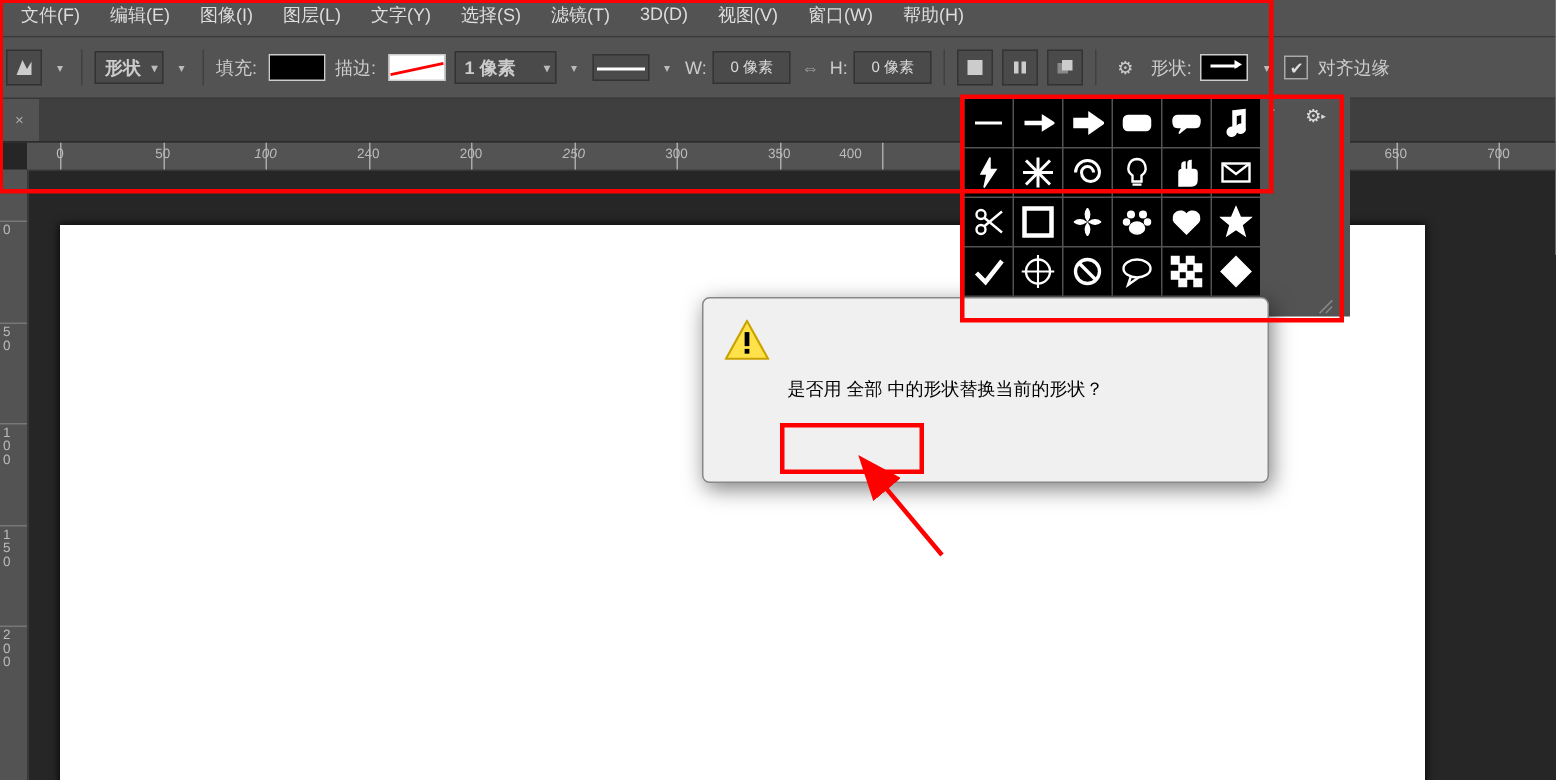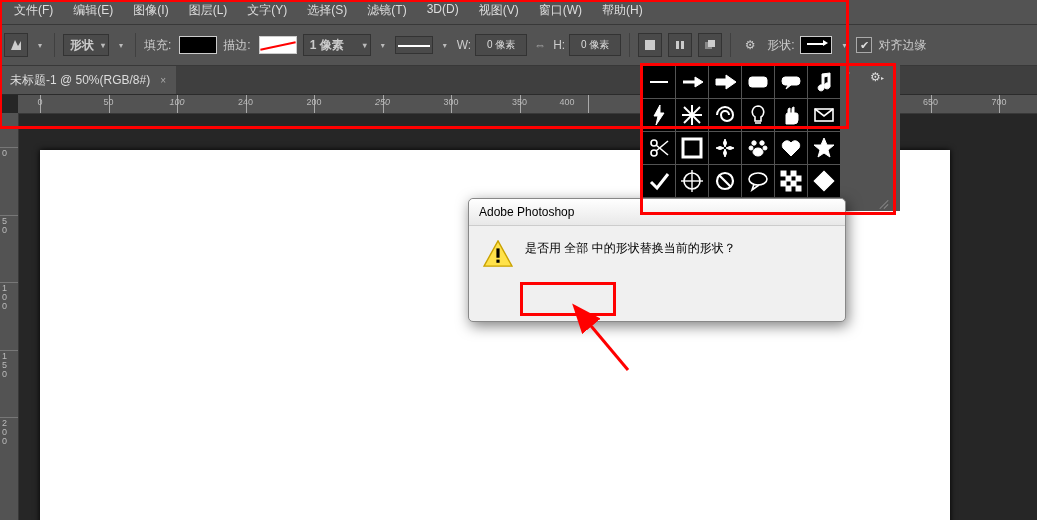--- a/index.html
+++ b/index.html
@@ -48,21 +48,21 @@
   .cell svg{width:22px;height:22px;fill:#fff;stroke:#fff;}
   .redbox{position:absolute;border:3px solid #ff0000;z-index:20;pointer-events:none;}
   .redbox.b1{left:640px;top:63px;width:250px;height:146px;}
   .redbox.b2{left:-1px;top:-1px;width:844px;height:124px;}
   .redbox.b3{left:520px;top:282px;width:90px;height:28px;}
   .dialog{position:absolute;left:468px;top:198px;width:376px;height:122px;background:#f0f0f0;border:1px solid #888;border-radius:5px;box-shadow:2px 4px 14px rgba(0,0,0,0.5);z-index:10;color:#000;}
   .titlebar{height:26px;background:linear-gradient(#fff,#e8e8e8);border-bottom:1px solid #ccc;border-radius:5px 5px 0 0;padding-left:10px;display:flex;align-items:center;font-size:12px;}
   .dlgbody{padding:14px 14px 0 14px;display:flex;gap:12px;}
   .warnicon{width:30px;height:28px;}
   .warnicon svg{width:30px;height:28px;}
-  .msg{font-size:12px;flex:1;}
+  .msg{font-size:12px;flex:1;margin-top:38px;}
   .buttons{display:flex;justify-content:center;gap:14px;padding:14px 0 12px 0;}
   .btn{width:82px;height:22px;border:1px solid #999;border-radius:3px;background:linear-gradient(#fff,#e4e4e4);font-size:12px;display:flex;align-items:center;justify-content:center;}
   .btn.primary{border:1px solid #2e82c4;box-shadow:inset 0 0 0 1px #9dd0f5;}
   .arrowline{position:absolute;z-index:15;pointer-events:none;}
 </style>
 </head>
 <body>
 
 <div class="menubar">
   <span class="mi">文件(F)</span>
@@ -132,21 +132,20 @@
   <div class="iconbox" style="border:none;background:none">⚙</div>
   <span>形状:</span>
   <div class="arrowsw"></div>
   <div class="dd">▾</div>
   <div class="check">✔</div>
   <span>对齐边缘</span>
 </div>
 
 <div class="tabbar">
   <div class="tab">
-    <span>未标题-1 @ 50%(RGB/8#)</span>
     <span class="x">×</span>
   </div>
 </div>
 
 <div class="workspace">
   <div class="rulerH">
     <div class="tickarea" id="tickH">
         <div class="tick maj" style="left: 0px;"></div>
         <div class="tlabel" style="left: 0px;">0</div>
         <div class="tick maj" style="left: 68.5px;"></div>
@@ -345,23 +344,20 @@
     </div>
 </div>
 <div class="sdd">▸</div>
 <div class="gear">⚙<span style="font-size:6px">▸</span></div>
 <div class="resize"></div>
 
 <div class="redbox b2"></div>
 <div class="redbox b1"></div>
 
 <div class="dialog">
-  <div class="titlebar">
-    <span>Adobe Photoshop</span>
-  </div>
   <div class="dlgbody">
     <div class="warnicon">
       <svg viewBox="0 0 32 30">
           <path d="M16 1 L31 28 L1 28 Z" fill="#ffe24a" stroke="#caa200" stroke-width="1.5"></path>
           <rect x="14.3" y="9" width="3.4" height="10" fill="#000"></rect>
           <rect x="14.3" y="21" width="3.4" height="3.4" fill="#000"></rect>
         </svg>
     </div>
     <div class="msg">是否用 全部 中的形状替换当前的形状？</div>
   </div>

